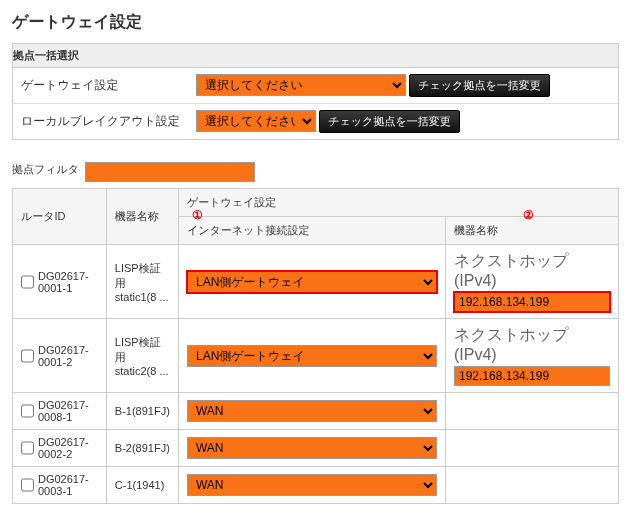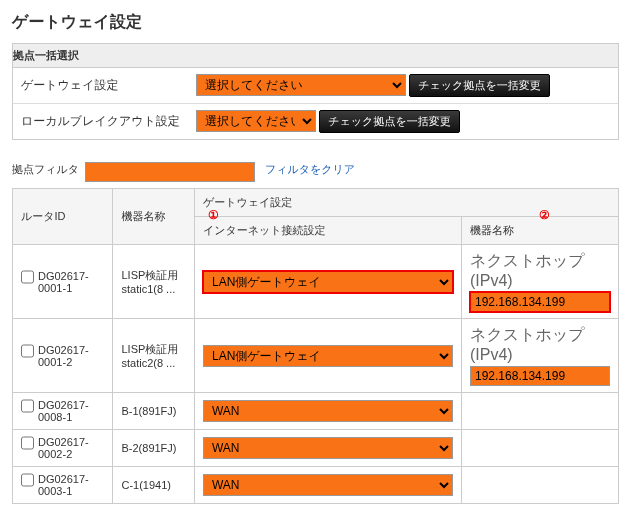--- a/index.html
+++ b/index.html
@@ -35,23 +35,23 @@
     .filter-row input { width: 170px; height: 20px; }
     .filter-clear { color: #1a5db4; cursor: pointer; margin-left: 4px; }
     .grid { width: 100%; border-collapse: collapse; }
     .grid th, .grid td { border: 1px solid #ccc; padding: 6px 8px; font-size: 11px; text-align: left; vertical-align: middle; background: #fff; }
     .grid th { background: #f5f5f5; font-weight: normal; }
     .grid .router-col { width: 103px; }
     .grid .device-col { width: 85px; }
     .grid .conn-col { width: 235px; }
     .grid .opt-col { }
     .grid td.conn-cell select { width: 250px; }
-    .grid td.opt-cell input { width: 140px; }
+    .grid td.opt-cell input { width: 156px; }
     .opt-label { font-size: 16px; color: #666; display: block; margin-bottom: 2px; }
-    .chk-row { display: flex; gap: 4px; }
+    .chk-row { display: flex; align-items: center; gap: 4px; }
     .chk-row input[type=checkbox] { width: 14px; height: 14px; }
     .btn-row { margin: 10px 0; display: flex; gap: 8px; }
     .highlight-red { position: relative; outline: 2px solid #e00; outline-offset: -1px; }
     .highlight-red::after { display: none; }
     .annot { position: absolute; color: #e00; font-weight: bold; font-size: 12px; }
     .footer-area { position: relative; margin-top: 18px; display: flex; align-items: center; gap: 6px; }
     .inline-wrap { position: relative; display: inline-block; }
     .annot1 { top: -15px; left: 5px; }
     .annot2 { top: -15px; left: 69px; }
     .annot3 { color: #e00; font-weight: bold; margin-left: 6px; }
@@ -87,21 +87,20 @@
     </tbody>
       </table>
   </div>
 
   <div class="btn-row">
   </div>
 
   <div class="filter-row">
     <span>拠点フィルタ</span>
     <input type="text" style="">
-    <span class="filter-clear">フィルタをクリア</span>
   </div>
 
   <table class="grid">
     <thead>
       <tr>
         <th rowspan="2" class="router-col">ルータID</th>
         <th rowspan="2" class="device-col">機器名称</th>
         <th colspan="2">ゲートウェイ設定</th>
       </tr>
       <tr>

